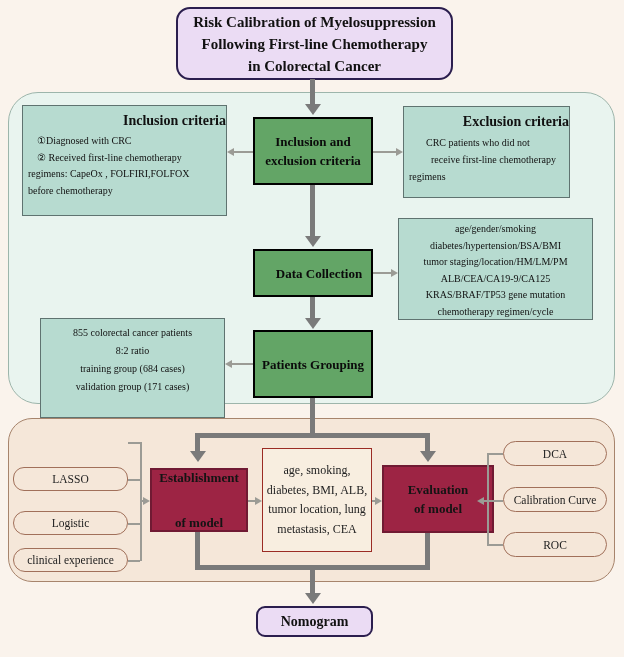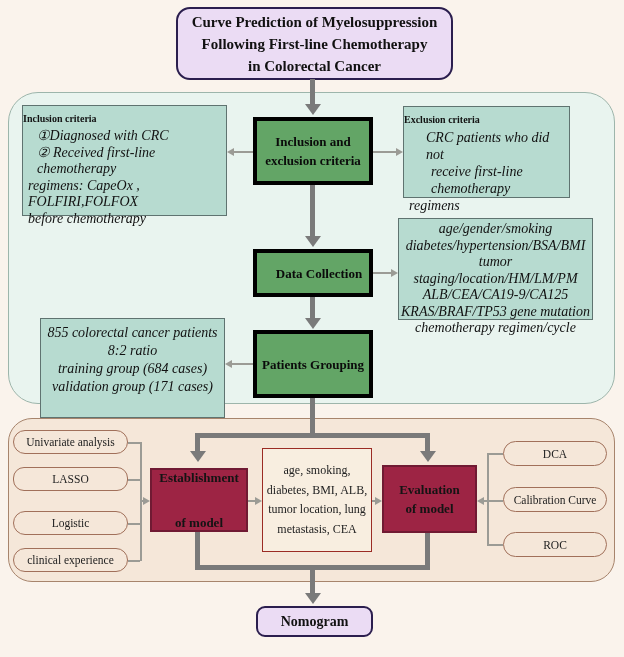--- a/index.html
+++ b/index.html
@@ -10,27 +10,27 @@
   }
   
   .section{position:absolute;box-sizing:border-box;}
   .section-screening{background:#e9f4ef;border:1.5px solid #9db5ab;border-radius:30px;}
   .section-modeling{background:#f5e7d9;border:1.5px solid #a7846c;border-radius:24px;}
   
   .box-lavender{position:absolute;box-sizing:border-box;background:#ebdcf4;border:2.5px solid #2b1e4e;
     display:flex;flex-direction:column;align-items:center;justify-content:center;
     font-weight:bold;text-align:center;}
   .box-teal{position:absolute;box-sizing:border-box;background:#b7dbd0;border:1px solid #5f7370;}
-  .bt-title{font-weight:bold;font-size:10px;text-align:left;margin:7px 0 4px;}
-  .bt-line{font-size:14px;line-height:16.5px;padding:0 5px;font-style:italic;}
+  .bt-title{font-weight:bold;font-size:14px;text-align:right;margin:7px 0 4px;}
+  .bt-line{font-size:10px;line-height:16.5px;padding:0 5px;}
   .bt-center .bt-line{text-align:center;padding:0 2px;}
   .ind{padding-left:14px;}
   .ind-lg{padding-left:22px;}
   .ind-sm{padding-left:27px;}
-  .box-green{position:absolute;box-sizing:border-box;background:#63a566;border:4px solid #000000;
+  .box-green{position:absolute;box-sizing:border-box;background:#63a566;border:2px solid #000000;
     display:flex;flex-direction:column;align-items:center;justify-content:center;
     font-weight:bold;font-size:13px;line-height:19px;text-align:center;color:#0b0b0b;}
   .box-maroon{position:absolute;box-sizing:border-box;background:#9d2444;border:2px solid #701a33;
     display:flex;flex-direction:column;align-items:center;justify-content:center;
     font-weight:bold;font-size:13px;line-height:19px;text-align:center;color:#141414;}
   .box-outline{position:absolute;box-sizing:border-box;background:#f8eee0;border:1.5px solid #9b2b24;
     display:flex;flex-direction:column;justify-content:center;text-align:center;
     font-size:12px;line-height:19.5px;color:#222;}
   .pill{position:absolute;box-sizing:border-box;background:#f5e7d9;border:1px solid #a1705a;
     border-radius:13px;display:flex;align-items:center;justify-content:center;
@@ -48,21 +48,21 @@
 </style>
 </head>
 <body>
 
 <div id="canvas">
 
   <div class="section section-screening" style="left:8px;top:92px;width:607px;height:312px;"></div>
   <div class="section section-modeling" style="left:8px;top:418px;width:607px;height:164px;"></div>
 
   <div class="box-lavender" style="left:176px;top:7px;width:277px;height:73px;border-radius:14px;font-size:15px;line-height:22px;">
-    <div>Curve Prediction of Myelosuppression</div>
+    <div>Risk Calibration of Myelosuppression</div>
     <div>Following First-line Chemotherapy</div>
     <div>in Colorectal Cancer</div>
   </div>
 
   <div class="tk" style="left:310px;top:79px;width:5px;height:26px;"></div>
   <div class="ah-down" style="left:304.5px;top:104px;"></div>
 
   <div class="box-teal" style="left:22px;top:105px;width:205px;height:111px;">
     <div class="bt-title">Inclusion criteria</div>
     <div class="bt-line ind">①Diagnosed with CRC</div>
@@ -125,23 +125,20 @@
     <div class="bt-line" style="line-height:18px;">validation group (171 cases)</div>
   </div>
 
   <div class="tk" style="left:310px;top:398px;width:5px;height:40px;"></div>
   <div class="tk" style="left:195px;top:433px;width:235px;height:5px;"></div>
   <div class="tk" style="left:195px;top:433px;width:5px;height:18px;"></div>
   <div class="ah-down" style="left:189.5px;top:451px;"></div>
   <div class="tk" style="left:425px;top:433px;width:5px;height:18px;"></div>
   <div class="ah-down" style="left:419.5px;top:451px;"></div>
 
-  <div class="pill" style="left:13px;top:430px;width:115px;height:24px;">
-    <span>Univariate analysis</span>
-  </div>
   <div class="pill" style="left:13px;top:467px;width:115px;height:24px;border-radius:11px;">
     <span>LASSO</span>
   </div>
   <div class="pill" style="left:13px;top:511px;width:115px;height:24px;">
     <span>Logistic</span>
   </div>
   <div class="pill" style="left:13px;top:548px;width:115px;height:24px;">
     <span>clinical experience</span>
   </div>
 
@@ -164,21 +161,21 @@
   <div class="box-outline" style="left:262px;top:448px;width:110px;height:104px;">
     <div>age, smoking,</div>
     <div>diabetes, BMI, ALB,</div>
     <div>tumor location, lung</div>
     <div>metastasis, CEA</div>
   </div>
 
   <div class="tn" style="left:372px;top:500px;width:3px;height:1.5px;"></div>
   <div class="ah-r" style="left:375px;top:496.5px;"></div>
 
-  <div class="box-maroon" style="left:382px;top:465px;width:95px;height:68px;">
+  <div class="box-maroon" style="left:382px;top:465px;width:112px;height:68px;">
     <div>Evaluation</div>
     <div>of model</div>
   </div>
 
   <div class="ah-l" style="left:477px;top:496.5px;"></div>
   <div class="tn" style="left:484px;top:500px;width:19px;height:1.5px;"></div>
   <div class="tn" style="left:487px;top:454px;width:1.5px;height:90px;"></div>
   <div class="tn" style="left:487px;top:453px;width:16px;height:1.5px;"></div>
   <div class="tn" style="left:487px;top:544px;width:16px;height:1.5px;"></div>
 

